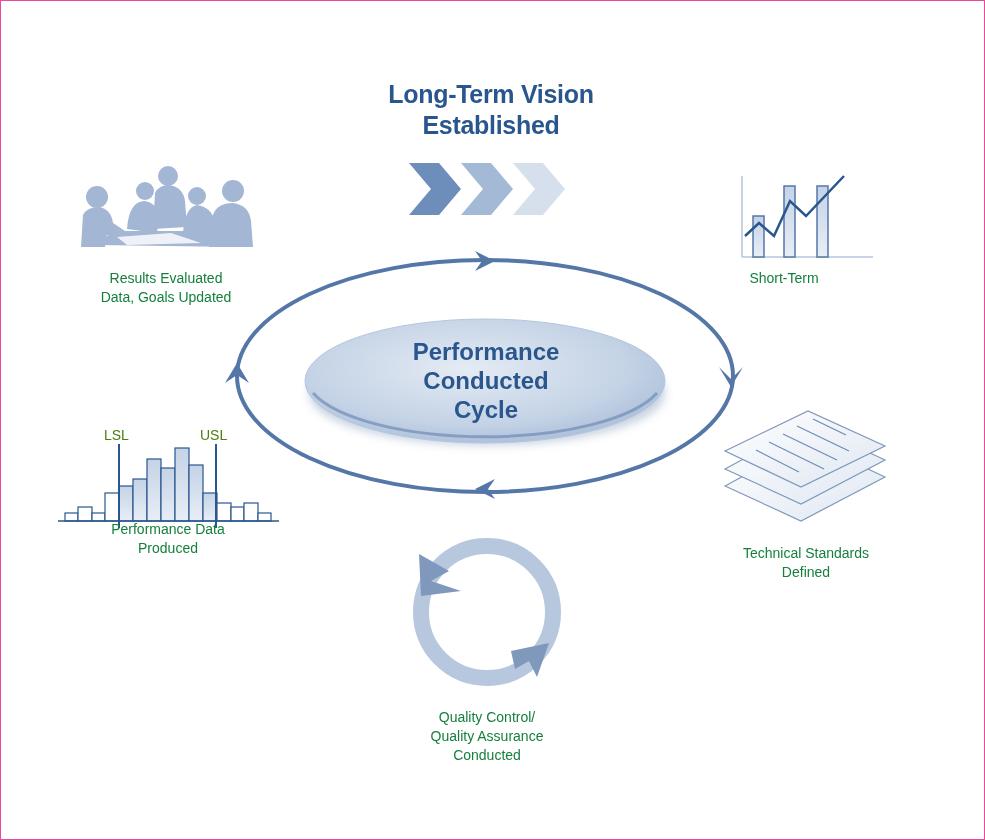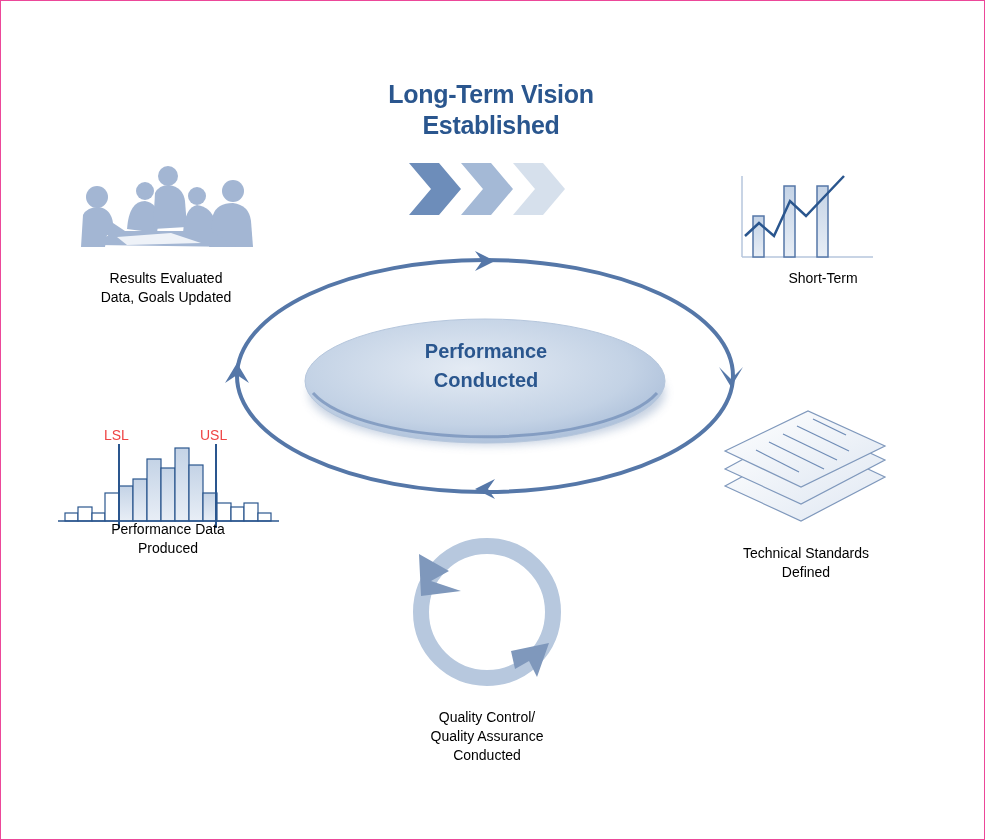--- a/index.html
+++ b/index.html
@@ -5,24 +5,24 @@
   html, body { margin: 0; padding: 0; background: #ffffff; }
   #frame {
     position: relative; width: 983px; height: 838px;
     border: 1px solid #ec4899; background: #ffffff; overflow: hidden;
     font-family: Liberation Sans, sans-serif;
   }
   svg#diagram { position: absolute; left: 0; top: 0; }
   .title { position: absolute; left: 330px; top: 78px; width: 320px; text-align: center;
     font-weight: bold; font-size: 25px; line-height: 31px; color: #2a568e; letter-spacing: -0.3px; }
   .center-title { position: absolute; left: 360px; top: 336px; width: 250px; text-align: center;
-    font-weight: bold; font-size: 20px; line-height: 29px; color: #2a568e; }
-  .lbl { position: absolute; text-align: center; font-size: 14px; line-height: 19px; color: #000000; }
+    font-weight: bold; font-size: 24px; line-height: 29px; color: #2a568e; }
+  .lbl { position: absolute; text-align: center; font-size: 14px; line-height: 19px; color: #15803d; }
   .lbl span { display: block; }
-  .histo-tag { position: absolute; font-size: 14px; color: #ef4444; }
+  .histo-tag { position: absolute; font-size: 14px; color: #4d7c0f; }
 </style>
 </head>
 <body>
 
 <div id="frame">
   <svg id="diagram" width="983" height="838" viewBox="0 0 983 838">
     <defs>
       <radialGradient id="centerGrad" cx="45%" cy="40%" r="65%">
         <stop offset="0%" stop-color="#e4ebf4"></stop>
         <stop offset="70%" stop-color="#c3d2e5"></stop>
@@ -127,28 +127,29 @@
   </svg>
 
   <div class="title">
     <div>Long-Term Vision</div>
     <div>Established</div>
   </div>
 
   <div class="center-title">
     <div>Performance</div>
     <div>Conducted</div>
+    <div>Cycle</div>
   </div>
 
   <div class="lbl" style="left:70px; top:268px; width:190px;">
     <span>Results Evaluated</span>
     <span>Data, Goals Updated</span>
   </div>
 
-  <div class="lbl" style="left:727px; top:268px; width:190px;">
+  <div class="lbl" style="left:688px; top:268px; width:190px;">
     <span>Short-Term</span>
   </div>
 
   <div class="lbl" style="left:386px; top:707px; width:200px;">
     <span>Quality Control/</span>
     <span>Quality Assurance</span>
     <span>Conducted</span>
   </div>
 
   <div class="lbl" style="left:705px; top:543px; width:200px;">

